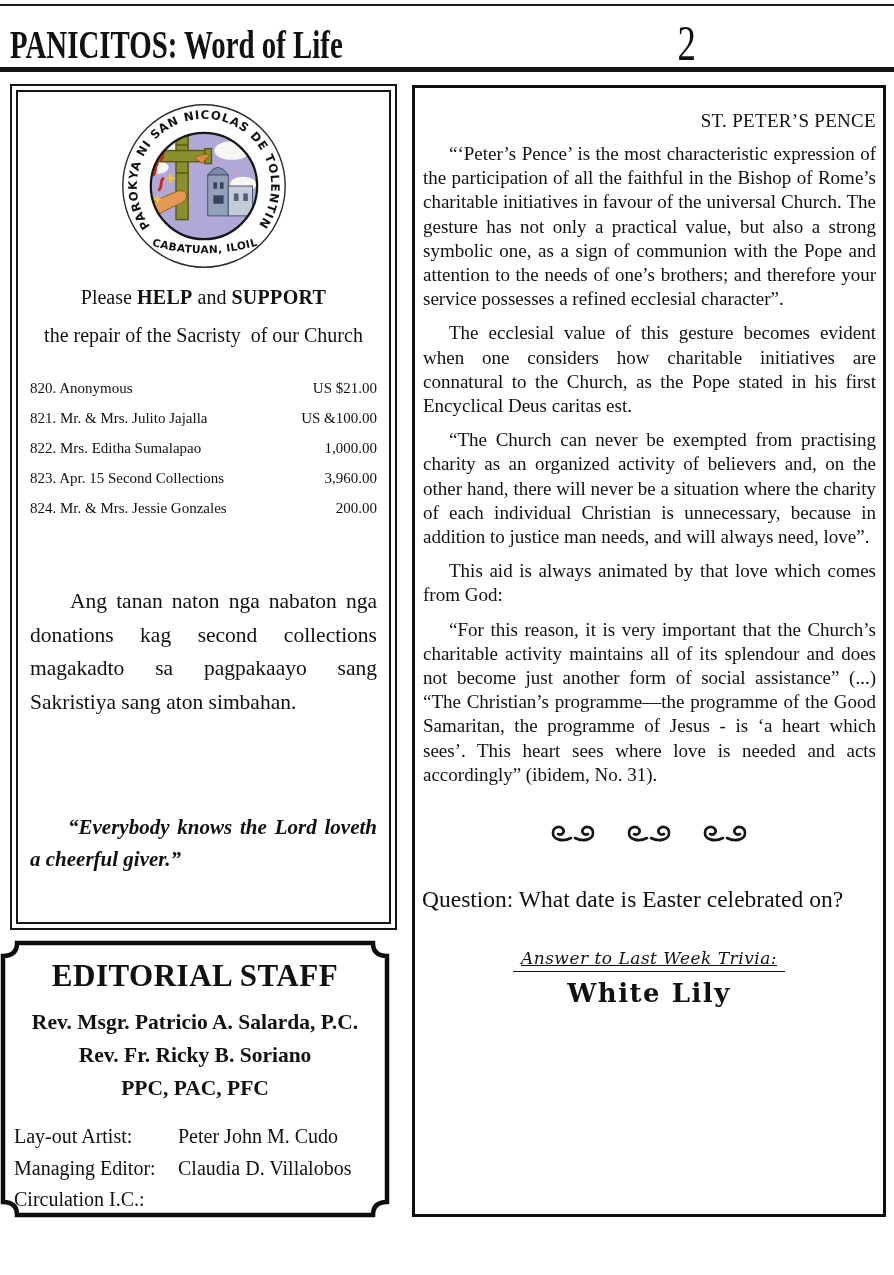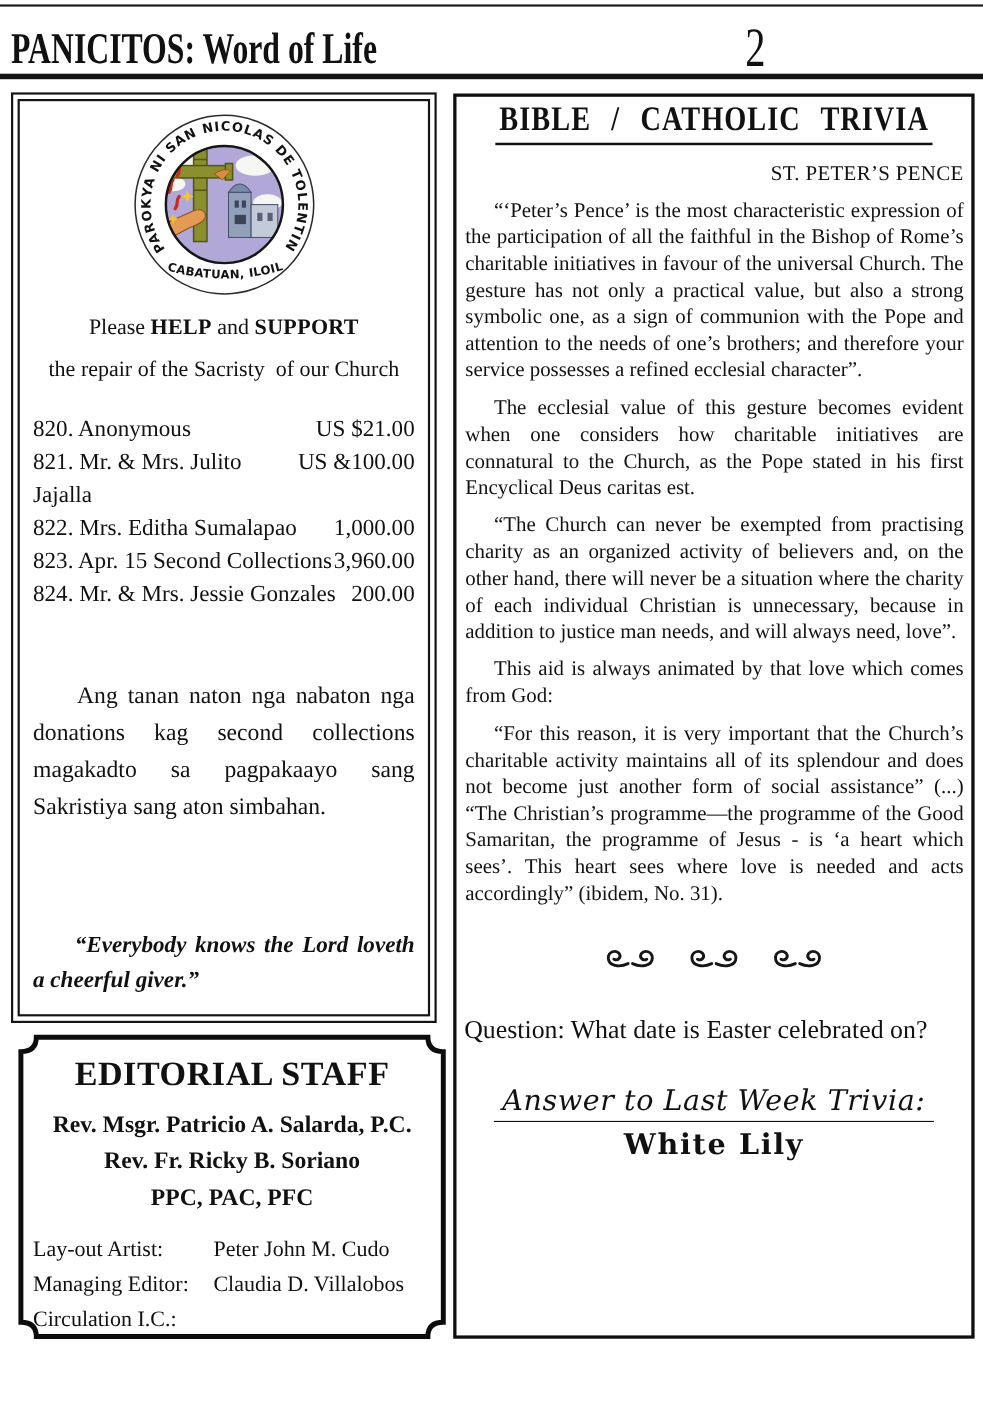--- a/index.html
+++ b/index.html
@@ -27,33 +27,33 @@
   }
   .left-box-inner{
     position:absolute;left:4px;top:4px;right:4px;bottom:4px;
     border:2px solid #141414;padding:8px 10px;box-sizing:border-box;overflow:hidden;
   }
   .logo-wrap{text-align:center;margin-top:2px;}
   .appeal-line1{margin-top:12px;text-align:center;font-size:20px;}
   .appeal-line1 b{letter-spacing:0.3px;}
   .appeal-line2{margin-top:15px;text-align:center;font-size:20px;white-space:pre-wrap;}
   .donation-list{margin-top:26px;padding:0 2px;}
-  .donation-row{display:flex;justify-content:space-between;font-size:21px;line-height:30px;}
+  .donation-row{display:flex;justify-content:space-between;font-size:15px;line-height:30px;}
   .donation-amount{text-align:right;white-space:nowrap;}
   .note-paragraph{
     margin:62px 2px 0 2px;font-size:21.5px;line-height:33.5px;
     text-align:justify;text-indent:40px;
   }
   .quote-paragraph{
     margin:92px 2px 0 2px;font-size:21px;line-height:32px;font-weight:bold;font-style:italic;
     text-align:justify;text-indent:38px;
   }
 
   
-  .staff-box{position:absolute;left:16px;top:940px;width:390px;height:278px;}
+  .staff-box{position:absolute;left:0;top:940px;width:390px;height:278px;}
   .staff-border{position:absolute;left:0;top:0;}
   .staff-content{position:absolute;left:12px;top:12px;right:12px;bottom:10px;text-align:center;}
   .editorial-title{font-size:31px;font-weight:bold;letter-spacing:0.5px;margin-top:6px;}
   .editorial-name{font-size:21.5px;font-weight:bold;line-height:33px;}
   .editorial-names{margin-top:12px;}
   .staff-list{margin-top:16px;text-align:left;padding:0 2px;}
   .staff-row{display:flex;font-size:20px;line-height:31.5px;}
   .staff-role{width:164px;flex:0 0 auto;}
   .staff-name{flex:1;}
 
@@ -72,22 +72,22 @@
   .trivia-paragraph{
     margin:10px 0 0 1px;font-size:19px;line-height:24.2px;text-align:justify;text-indent:26px;
   }
   .ornament-row{margin-top:36px;display:flex;justify-content:center;gap:30px;}
   .trivia-question{
     margin-top:38px;font-size:23.5px;line-height:37px;text-align:justify;
     padding-left:44px;text-indent:-44px;
   }
   .answer-heading-wrap{margin-top:30px;text-align:center;}
   .answer-heading{
-    display:inline-block;font-family:"DejaVu Serif",serif;font-style:italic;font-size:26px;
-    letter-spacing:0.5px;border-bottom:1.5px solid #111;padding:0 8px 3px 8px;
+    display:inline-block;font-family:"DejaVu Serif",serif;font-style:italic;font-size:17px;
+    letter-spacing:0.5px;border-bottom:1.5px solid #111;padding:0 8px 3px 8px;text-decoration:underline;
   }
   .answer-text{margin-top:6px;text-align:center;font-family:"DejaVu Serif",serif;font-size:26px;letter-spacing:1.5px;font-weight:bold;}
 </style>
 </head>
 <body>
 
 <div class="top-hairline"></div>
 <div class="page-header">
   <div class="page-title">PANICITOS: Word of Life</div>
   <div class="page-number">2</div>
@@ -212,23 +212,20 @@
         <span class="staff-name">Claudia D. Villalobos</span>
       </div>
       <div class="staff-row">
         <span class="staff-role">Circulation I.C.:</span>
       </div>
     </div>
   </div>
 </div>
 
 <div class="right-box">
-  <div class="trivia-title-wrap">
-    <span class="trivia-title">BIBLE / CATHOLIC TRIVIA</span>
-  </div>
   <div class="trivia-subtitle">ST. PETER’S PENCE</div>
 
   <p class="trivia-paragraph">“‘Peter’s Pence’ is the most characteristic expression of the participation of all the faithful in the Bishop of Rome’s charitable initiatives in favour of the universal Church. The gesture has not only a practical value, but also a strong symbolic one, as a sign of communion with the Pope and attention to the needs of one’s brothers; and therefore your service possesses a refined ecclesial character”.</p>
   <p class="trivia-paragraph">The ecclesial value of this gesture becomes evident when one considers how charitable initiatives are connatural to the Church, as the Pope stated in his first Encyclical Deus caritas est.</p>
   <p class="trivia-paragraph">“The Church can never be exempted from practising charity as an organized activity of believers and, on the other hand, there will never be a situation where the charity of each individual Christian is unnecessary, because in addition to justice man needs, and will always need, love”.</p>
   <p class="trivia-paragraph">This aid is always animated by that love which comes from God:</p>
   <p class="trivia-paragraph">“For this reason, it is very important that the Church’s charitable activity maintains all of its splendour and does not become just another form of social assistance” (...) “The Christian’s programme—the programme of the Good Samaritan, the programme of Jesus - is ‘a heart which sees’. This heart sees where love is needed and acts accordingly” (ibidem, No. 31).</p>
 
   <div class="ornament-row">
     <svg width="46" height="20" viewBox="0 0 46 20">

